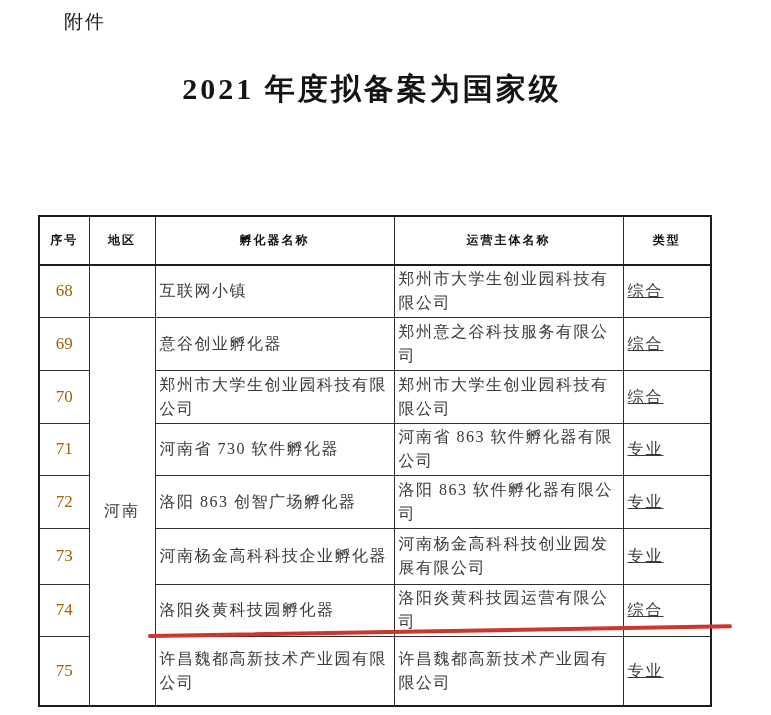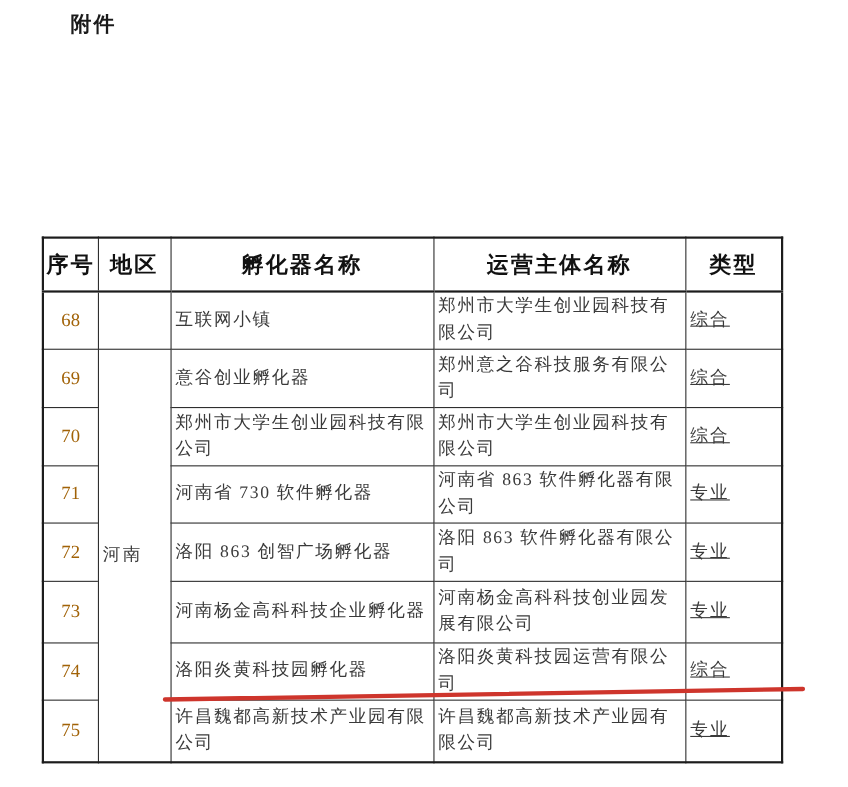--- a/index.html
+++ b/index.html
@@ -3,21 +3,21 @@
 <meta charset="utf-8">
 <style>
   html,body{margin:0;padding:0;background:#ffffff;}
   .page{
     position:relative;width:771px;height:715px;background:#ffffff;overflow:hidden;
     font-family:"Liberation Serif","DejaVu Serif",serif;color:#333333;
   }
   .attachment{
     position:absolute;left:64px;top:9px;
     font-family:"Liberation Sans","DejaVu Sans",sans-serif;
-    font-weight:bold;font-size:19px;color:#1a1a1a;letter-spacing:2px;
+    font-weight:normal;font-size:19px;color:#1a1a1a;letter-spacing:2px;
   }
   .title-block{
     position:absolute;left:0;top:63px;width:744px;text-align:center;
   }
   .title-line{
     font-family:"Liberation Serif","DejaVu Serif",serif;
     font-weight:bold;color:#141414;font-size:30px;line-height:52px;letter-spacing:3px;
     white-space:nowrap;
   }
   table.list-table{
@@ -26,45 +26,46 @@
     background:#ffffff;
   }
   table.list-table,
   table.list-table tr,
   table.list-table th,
   table.list-table td{border:1px solid #2e2e2e;}
   table.list-table{border:2px solid #1c1c1c;}
   tr.header-row th{
     border-bottom:2px solid #1c1c1c;
     font-family:"Liberation Sans","DejaVu Sans",sans-serif;
-    font-weight:bold;font-size:20px;color:#111111;letter-spacing:2px;
+    font-weight:bold;font-size:12px;color:#111111;letter-spacing:2px;
     text-align:center;vertical-align:middle;padding:0;
   }
   td{
     font-size:16px;color:#3a3a3a;vertical-align:middle;
     letter-spacing:1.5px;line-height:24px;padding:1px 4px;
   }
   td.c-no{text-align:center;letter-spacing:0;font-size:17px;color:#a16207;}
-  td.c-region{text-align:left;letter-spacing:2px;color:#3a3a3a;}
+  td.c-region{text-align:center;letter-spacing:2px;color:#3a3a3a;}
   td.c-name,td.c-op{text-align:left;word-break:break-all;}
   td.c-type{text-align:left;letter-spacing:2px;text-decoration:underline;}
   .red-underline{
     position:absolute;left:148px;top:634px;width:584px;height:4px;
     background:#ce352c;border-radius:2px;
     transform:rotate(-0.95deg);transform-origin:0 50%;
   }
 </style>
 </head>
 <body>
 
 <div class="page">
 
   <div class="attachment">附件</div>
 
   <div class="title-block">
+    <div class="title-line">2021 年度拟备案为国家级</div>
   </div>
 
   <table class="list-table">
     <colgroup>
       <col style="width:50px">
       <col style="width:66px">
       <col style="width:239px">
       <col style="width:229px">
       <col style="width:88px">
     </colgroup>
@@ -121,21 +122,21 @@
       <td class="c-type">专业</td>
     </tr>
 
     <tr style="height:52px">
       <td class="c-no">74</td>
       <td class="c-name">洛阳炎黄科技园孵化器</td>
       <td class="c-op">洛阳炎黄科技园运营有限公司</td>
       <td class="c-type">综合</td>
     </tr>
 
-    <tr style="height:57px">
+    <tr style="height:70px">
       <td class="c-no">75</td>
       <td class="c-name">许昌魏都高新技术产业园有限公司</td>
       <td class="c-op">许昌魏都高新技术产业园有限公司</td>
       <td class="c-type">专业</td>
     </tr>
   </tbody>
     </table>
 
   <div class="red-underline" style="background: rgb(206, 53, 44);"></div>
 

